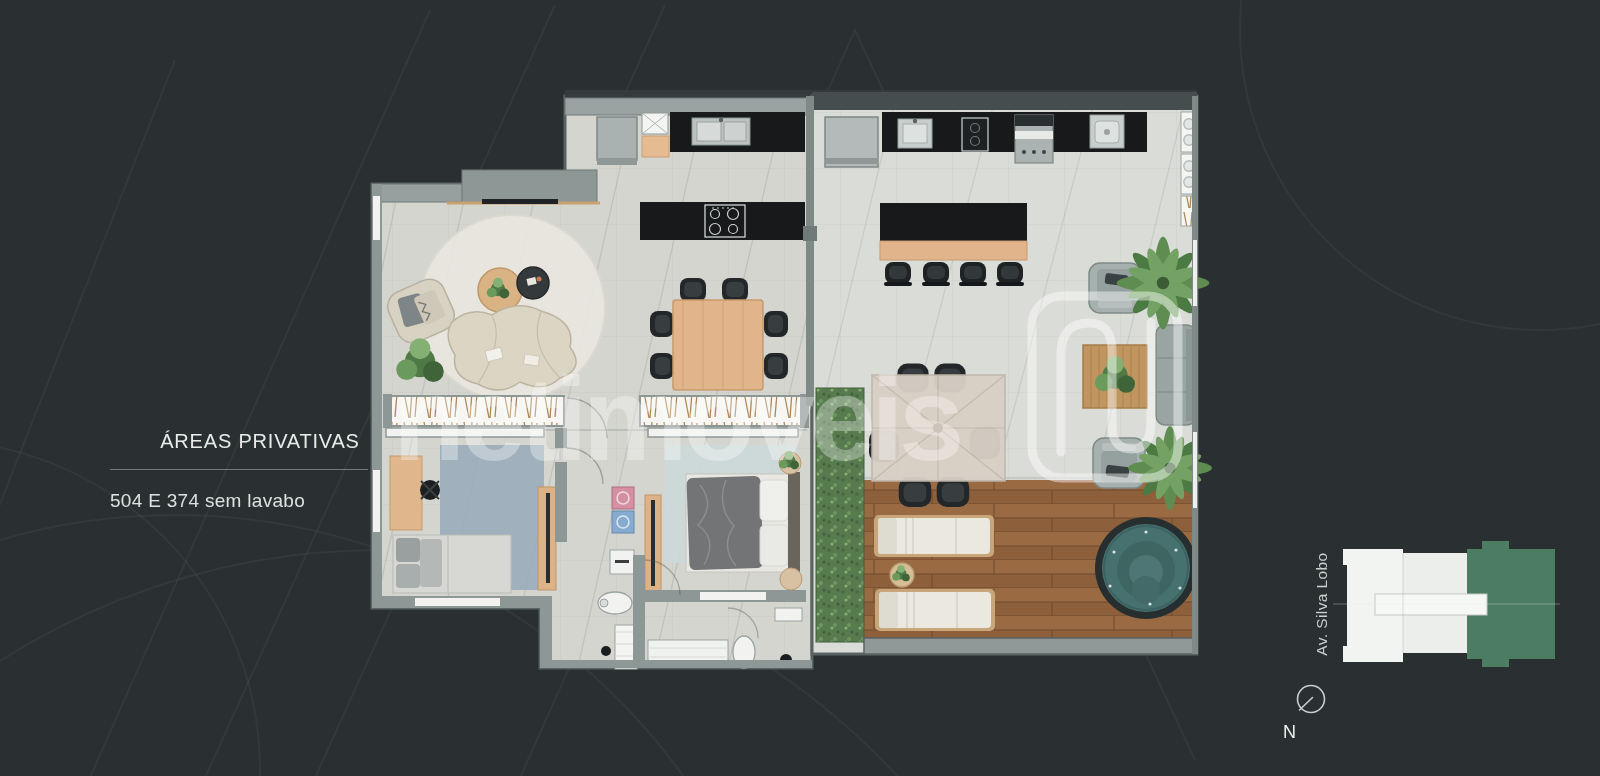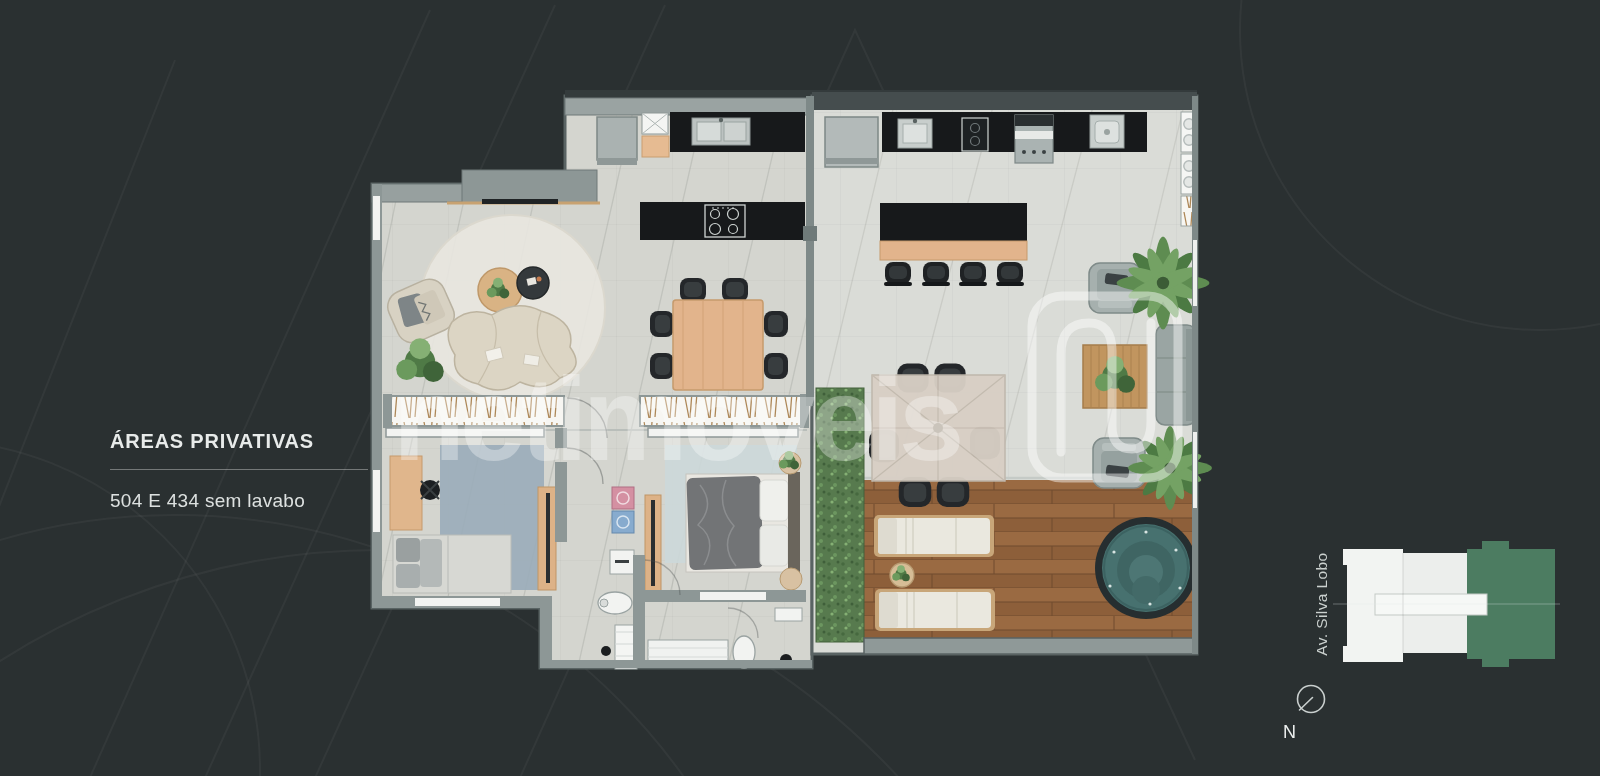--- a/index.html
+++ b/index.html
@@ -1,21 +1,21 @@
 <!DOCTYPE html>
 <html style="--background: #2a3031; --title_text: #e8ebea; --subtitle_text: #dde1e0; --divider: rgba(255,255,255,0.35); --floor_left: #d4d5cf; --floor_right: #dadcd7; --wall_gray: #8d9796; --counter_black: #1b1f21; --wood_light: #e2b48c; --deck_wood: #96663f; --hedge_green: #577a4e; --pool_water: #47716f; --map_building: #f2f4f2; --map_highlight: #4c7c61; --watermark_white: rgba(255,255,255,0.33);"><head>
 <meta charset="utf-8">
 <style>
   html,body{margin:0;padding:0;background:#101415;}
   #canvas{position:relative;width:1600px;height:776px;overflow:hidden;
           background:var(--background,#2a3031);
           font-family:"Liberation Sans",sans-serif;}
   #scene{position:absolute;left:0;top:0;width:1600px;height:776px;}
   .sidebar{position:absolute;left:110px;top:430px;width:300px;color:var(--title_text,#e8ebea);}
-  .sidebar .title{font-size:20px;letter-spacing:.8px;font-weight:700;}
+  .sidebar .title{font-size:20px;letter-spacing:.8px;font-weight:400;text-align:center;}
   .sidebar .divider{width:258px;height:1px;background:var(--divider,rgba(255,255,255,.35));margin:16px 0 20px 0;}
   .sidebar .subtitle{font-size:19px;color:var(--subtitle_text,#dde1e0);letter-spacing:.3px;}
   .wm-text{font-weight:bold;font-size:118px;letter-spacing:-5px;fill:rgba(255,255,255,0.33);}
   .map-label{font-size:15.5px;fill:#cbd1cf;letter-spacing:.4px;}
   .compass-n{font-size:18px;fill:#edf0ef;}
 </style>
 </head>
 <body>
 
 <div id="canvas">
@@ -406,15 +406,15 @@
         <circle cx="1311" cy="699" r="13.5" fill="none" stroke="#c9cfce" stroke-width="1.6"></circle>
         <path d="M1299.5,710 L1312.5,697.5" stroke="#c9cfce" stroke-width="1.6" stroke-linecap="round"></path>
       </g>
       <text class="compass-n" x="1283" y="738">N</text>
     </g>
   </svg>
 
   <div class="sidebar">
     <div class="title">ÁREAS PRIVATIVAS</div>
     <div class="divider"></div>
-    <div class="subtitle">504 E 434 sem lavabo</div>
+    <div class="subtitle">504 E 374 sem lavabo</div>
   </div>
 </div>
 
 </body></html>

